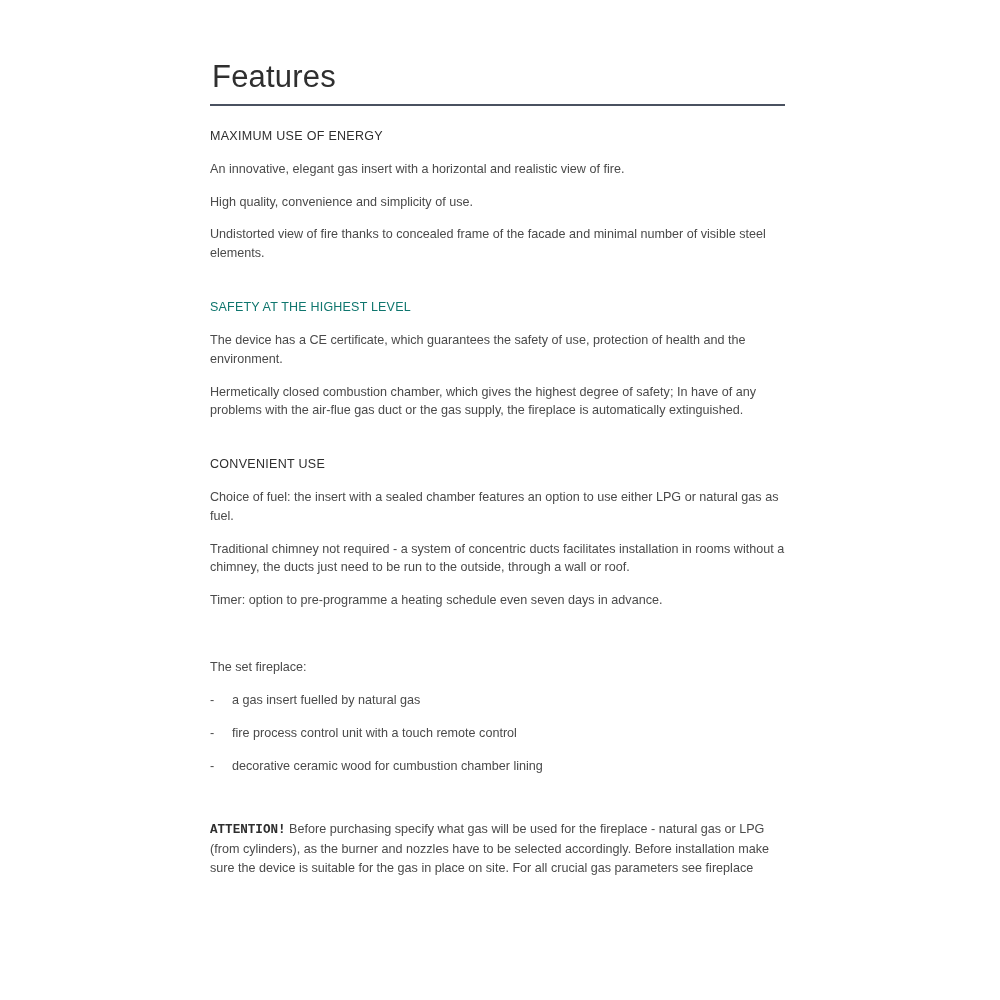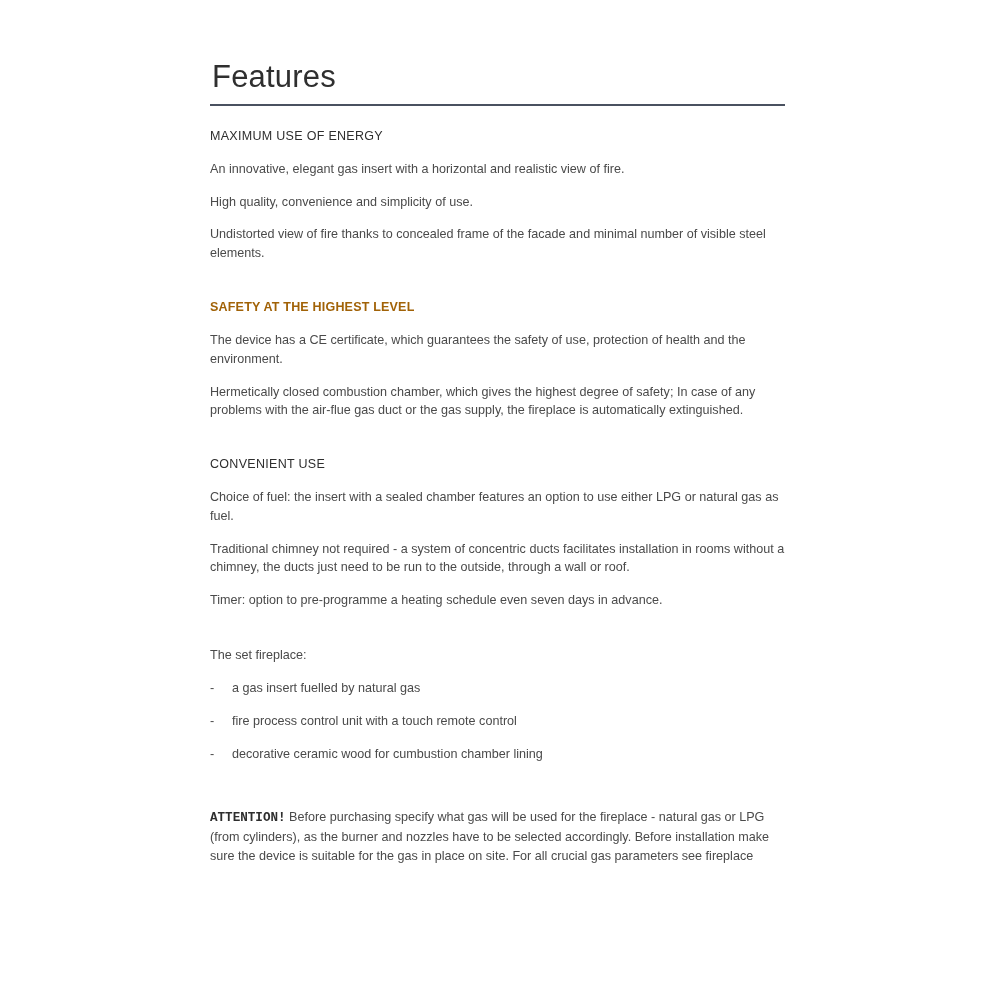--- a/index.html
+++ b/index.html
@@ -38,29 +38,29 @@
   }
   .section-head {
     font-size: 12.5px;
     font-weight: normal;
     color: #2e2e2e;
     letter-spacing: 0.3px;
     margin: 0 0 14px 0;
     line-height: 1.4;
   }
   .section-head.light {
-    font-weight: 700;
+    font-weight: 400;
     letter-spacing: 0.2px;
-    color: #a16207;
+    color: #0f766e;
   }
   p.body-text {
     font-size: 12.6px;
     line-height: 1.5;
     color: #4a4a4a;
-    margin: 0 0 14px 0;
+    margin: 12px 0 14px 0;
     max-width: 575px;
   }
   .gap-md { height: 22px; }
   .gap-lg { height: 30px; }
   .list {
     list-style: none;
     margin: 0 0 0 0;
     padding: 0;
   }
   .list li {
@@ -104,21 +104,21 @@
     <p class="body-text">An innovative, elegant gas insert with a horizontal and realistic view of fire.</p>
     <p class="body-text">High quality, convenience and simplicity of use.</p>
     <p class="body-text">Undistorted view of fire thanks to concealed frame of the facade and minimal number of visible steel elements.</p>
   </div>
 
   <div class="gap-md"></div>
 
   <div>
     <div class="section-head light">SAFETY AT THE HIGHEST LEVEL</div>
     <p class="body-text">The device has a CE certificate, which guarantees the safety of use, protection of health and the environment.</p>
-    <p class="body-text">Hermetically closed combustion chamber, which gives the highest degree of safety; In case of any problems with the air-flue gas duct or the gas supply, the fireplace is automatically extinguished.</p>
+    <p class="body-text">Hermetically closed combustion chamber, which gives the highest degree of safety; In have of any problems with the air-flue gas duct or the gas supply, the fireplace is automatically extinguished.</p>
   </div>
 
   <div class="gap-md"></div>
 
   <div>
     <div class="section-head">CONVENIENT USE</div>
     <p class="body-text">Choice of fuel: the insert with a sealed chamber features an option to use either LPG or natural gas as fuel.</p>
     <p class="body-text">Traditional chimney not required - a system of concentric ducts facilitates installation in rooms without a chimney, the ducts just need to be run to the outside, through a wall or roof.</p>
     <p class="body-text">Timer: option to pre-programme a heating schedule even seven days in advance.</p>
   </div>

